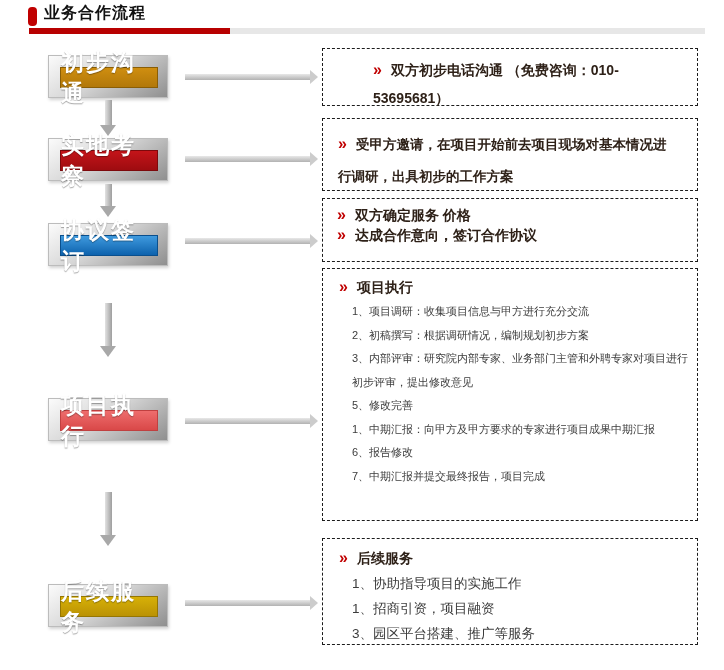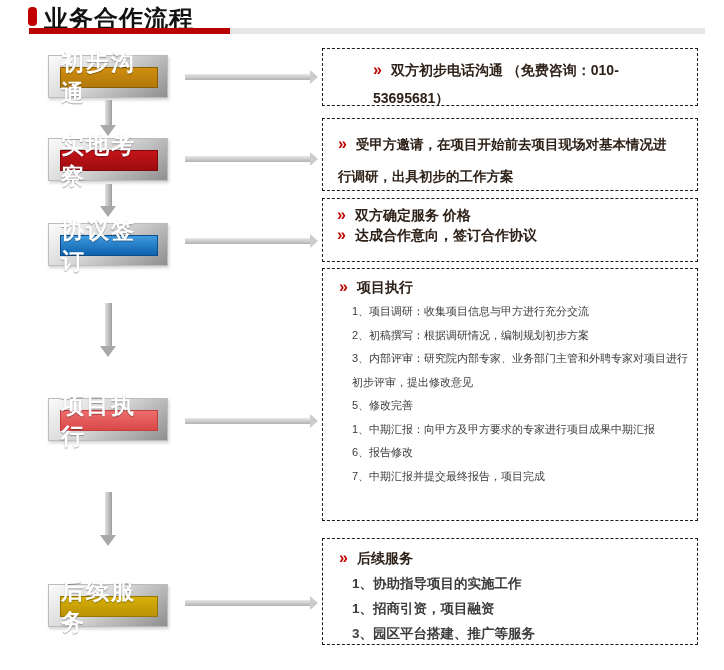--- a/index.html
+++ b/index.html
@@ -2,21 +2,21 @@
 <html><head>
 <meta charset="utf-8">
 <style>
   html,body{margin:0;padding:0;background:#ffffff;}
   #canvas{
     position:relative;width:724px;height:670px;background:#ffffff;overflow:hidden;
     font-family:"Liberation Sans","DejaVu Sans",sans-serif;
   }
   
   .title-pill{position:absolute;left:28px;top:7px;width:9px;height:19px;background:#c00000;border-radius:4px;}
-  .page-title{position:absolute;left:44px;top:3px;font-size:24px;font-weight:bold;color:#111111;letter-spacing:1px;}
+  .page-title{position:absolute;left:44px;top:3px;font-size:16px;font-weight:bold;color:#111111;letter-spacing:1px;}
   .rule-red{position:absolute;left:29px;top:28px;width:201px;height:6px;background:#b80000;}
   .rule-gray{position:absolute;left:230px;top:28px;width:475px;height:6px;background:#e7e7e7;}
   
   .step{position:absolute;left:48px;width:120px;height:43px;box-sizing:border-box;padding:11px;
     background:linear-gradient(145deg,#fbfbfb 0%,#d6d6d6 45%,#8f8f8f 100%);
     border:1px solid #bcbcbc;box-shadow:1px 2px 3px rgba(0,0,0,0.18);}
   .step-fill{width:100%;height:100%;display:flex;align-items:center;justify-content:center;
     color:#ffffff;font-weight:bold;font-size:23px;letter-spacing:2px;text-shadow:0 1px 1px rgba(0,0,0,0.35);}
   .fill-orange{background:linear-gradient(to bottom,#cf8e10,#b2780a);border:1px solid #8a5e06;}
   .fill-red{background:linear-gradient(to bottom,#c41419,#9e0c10);border:1px solid #7d090c;}
@@ -34,21 +34,21 @@
   
   .dbox{position:absolute;left:322px;width:376px;box-sizing:border-box;border:1px dashed #1c1c1c;background:#ffffff;color:#2e2118;}
   .chev-line{font-weight:bold;font-size:14px;color:#2e2118;}
   .chev{color:#c00000;font-weight:bold;font-size:16px;margin-right:9px;}
   .dhead{font-weight:bold;font-size:14px;line-height:26px;color:#2e2118;}
   .num{font-weight:normal;color:#3c3c3c;}
   #b1{top:48px;height:58px;padding:7px 8px 0 14px;}  #b1 .chev-line{line-height:28px;margin-left:36px;}
   #b2{top:118px;height:73px;padding:9px 20px 0 15px;} #b2 .chev-line{line-height:32px;font-size:13.5px;}
   #b3{top:198px;height:64px;padding:6px 8px 0 14px;}  #b3 .chev-line{line-height:20px;}
   #b4{top:268px;height:253px;padding:5px 4px 0 16px;} #b4 .num{font-size:11px;line-height:23.5px;padding-left:13px;}
-  #b5{top:538px;height:107px;padding:6px 8px 0 16px;} #b5 .num{font-size:13.5px;line-height:25px;padding-left:13px;font-weight:bold;}
+  #b5{top:538px;height:107px;padding:6px 8px 0 16px;} #b5 .num{font-size:13.5px;line-height:25px;padding-left:13px;}
 </style>
 </head>
 <body>
 
 <div id="canvas">
 
   <div class="title-pill"></div>
   <div class="page-title">业务合作流程</div>
   <div class="rule-red"></div>
   <div class="rule-gray"></div>

